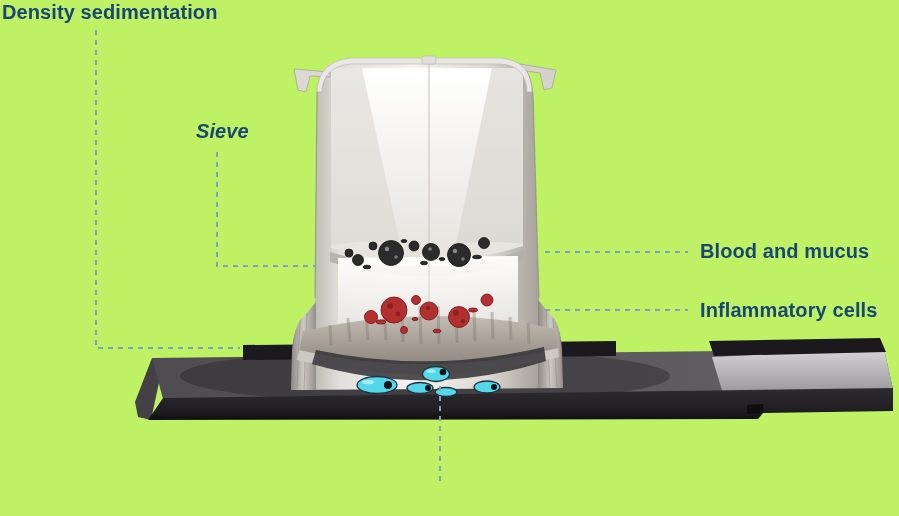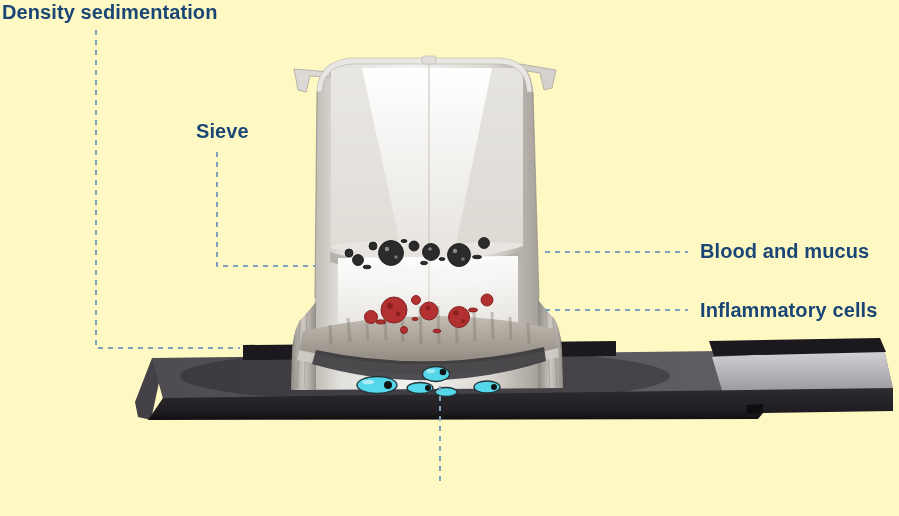--- a/index.html
+++ b/index.html
@@ -1,34 +1,34 @@
 <!DOCTYPE html>
 <html><head>
 <meta charset="utf-8">
 <style>
   html,body{margin:0;padding:0;background:#ffffff;}
   .stage{
     position:relative;
     width:899px;height:516px;
-    background:#fef9c3;
+    background:#bef264;
     overflow:hidden;
     font-family:"Liberation Sans", sans-serif;
   }
   .illustration{position:absolute;left:0;top:0;}
   .label{
     position:absolute;
     color:#1a4676;
     font-size:20px;
     font-weight:600;
     line-height:1.15;
     letter-spacing:.1px;
     white-space:nowrap;
   }
   #lab-density{left:2px;top:1px;}
-  #lab-sieve{left:196px;top:120px;}
+  #lab-sieve{left:196px;top:120px;font-style:italic;}
   #lab-blood{left:700px;top:240px;}
   #lab-inflam{left:700px;top:299px;}
   #lab-diag{left:313px;top:488px;}
 </style>
 </head>
 <body>
 
 <div class="stage">
 
   <svg class="illustration" width="899" height="516" viewBox="0 0 899 516" xmlns="http://www.w3.org/2000/svg">

